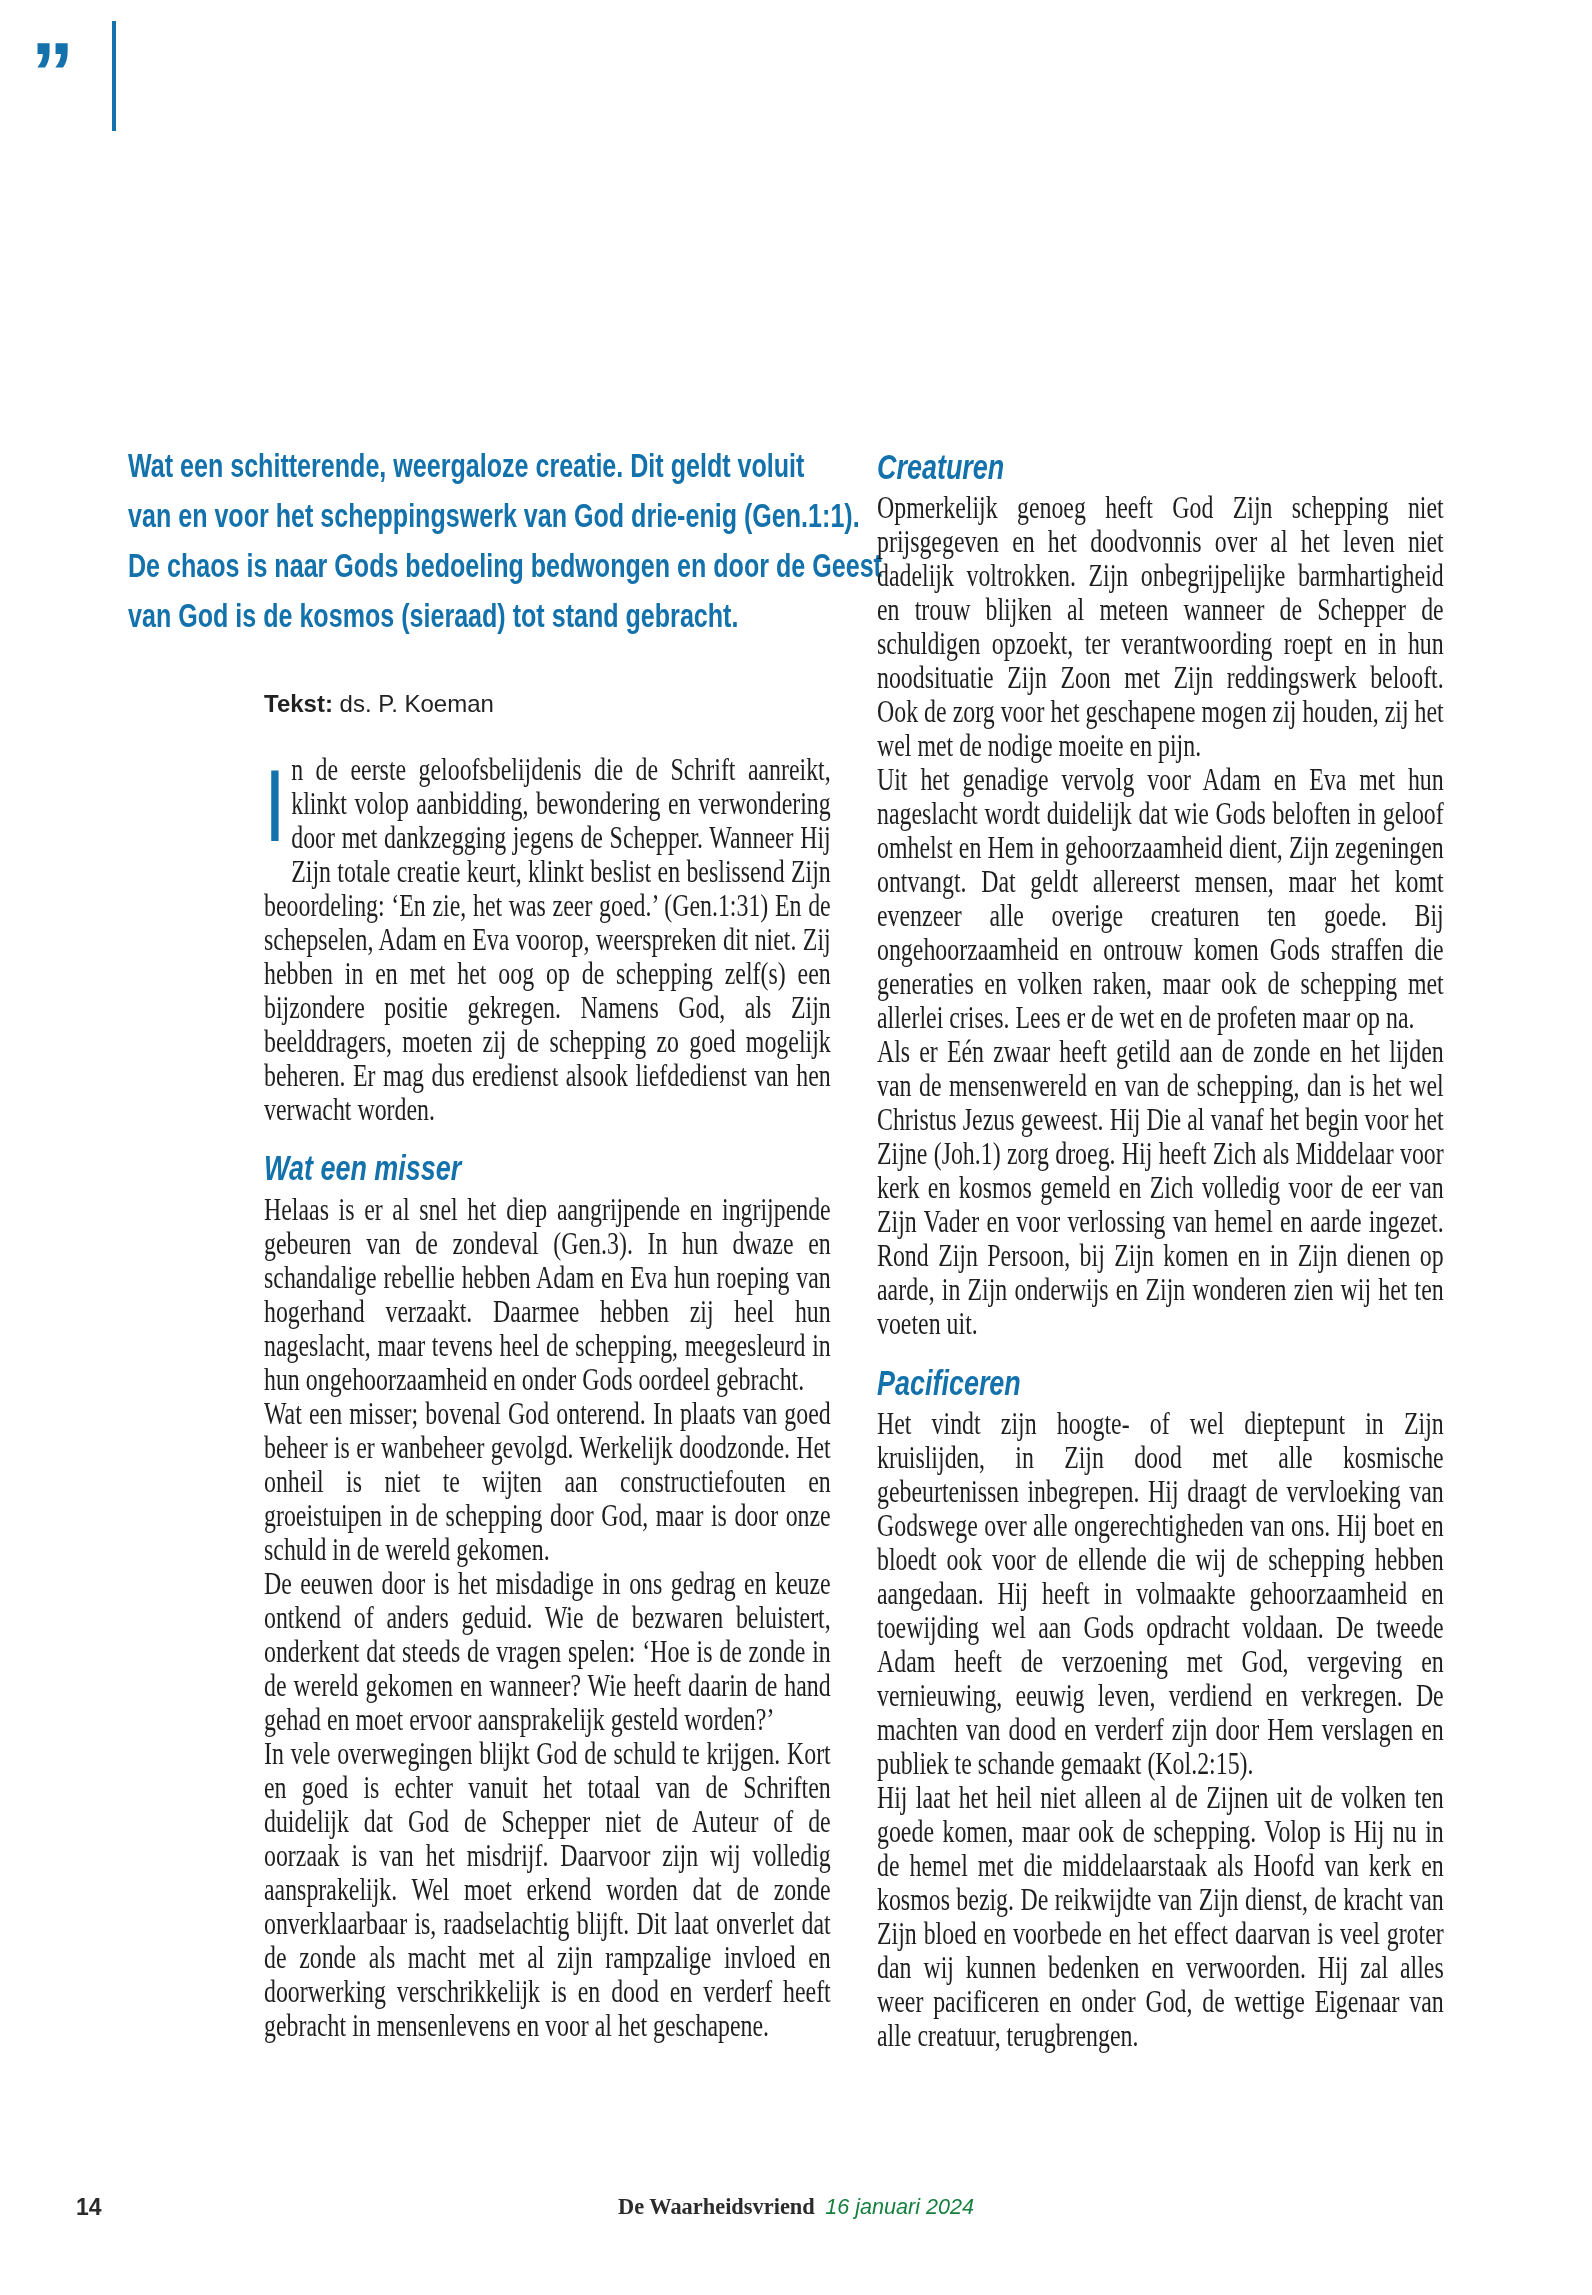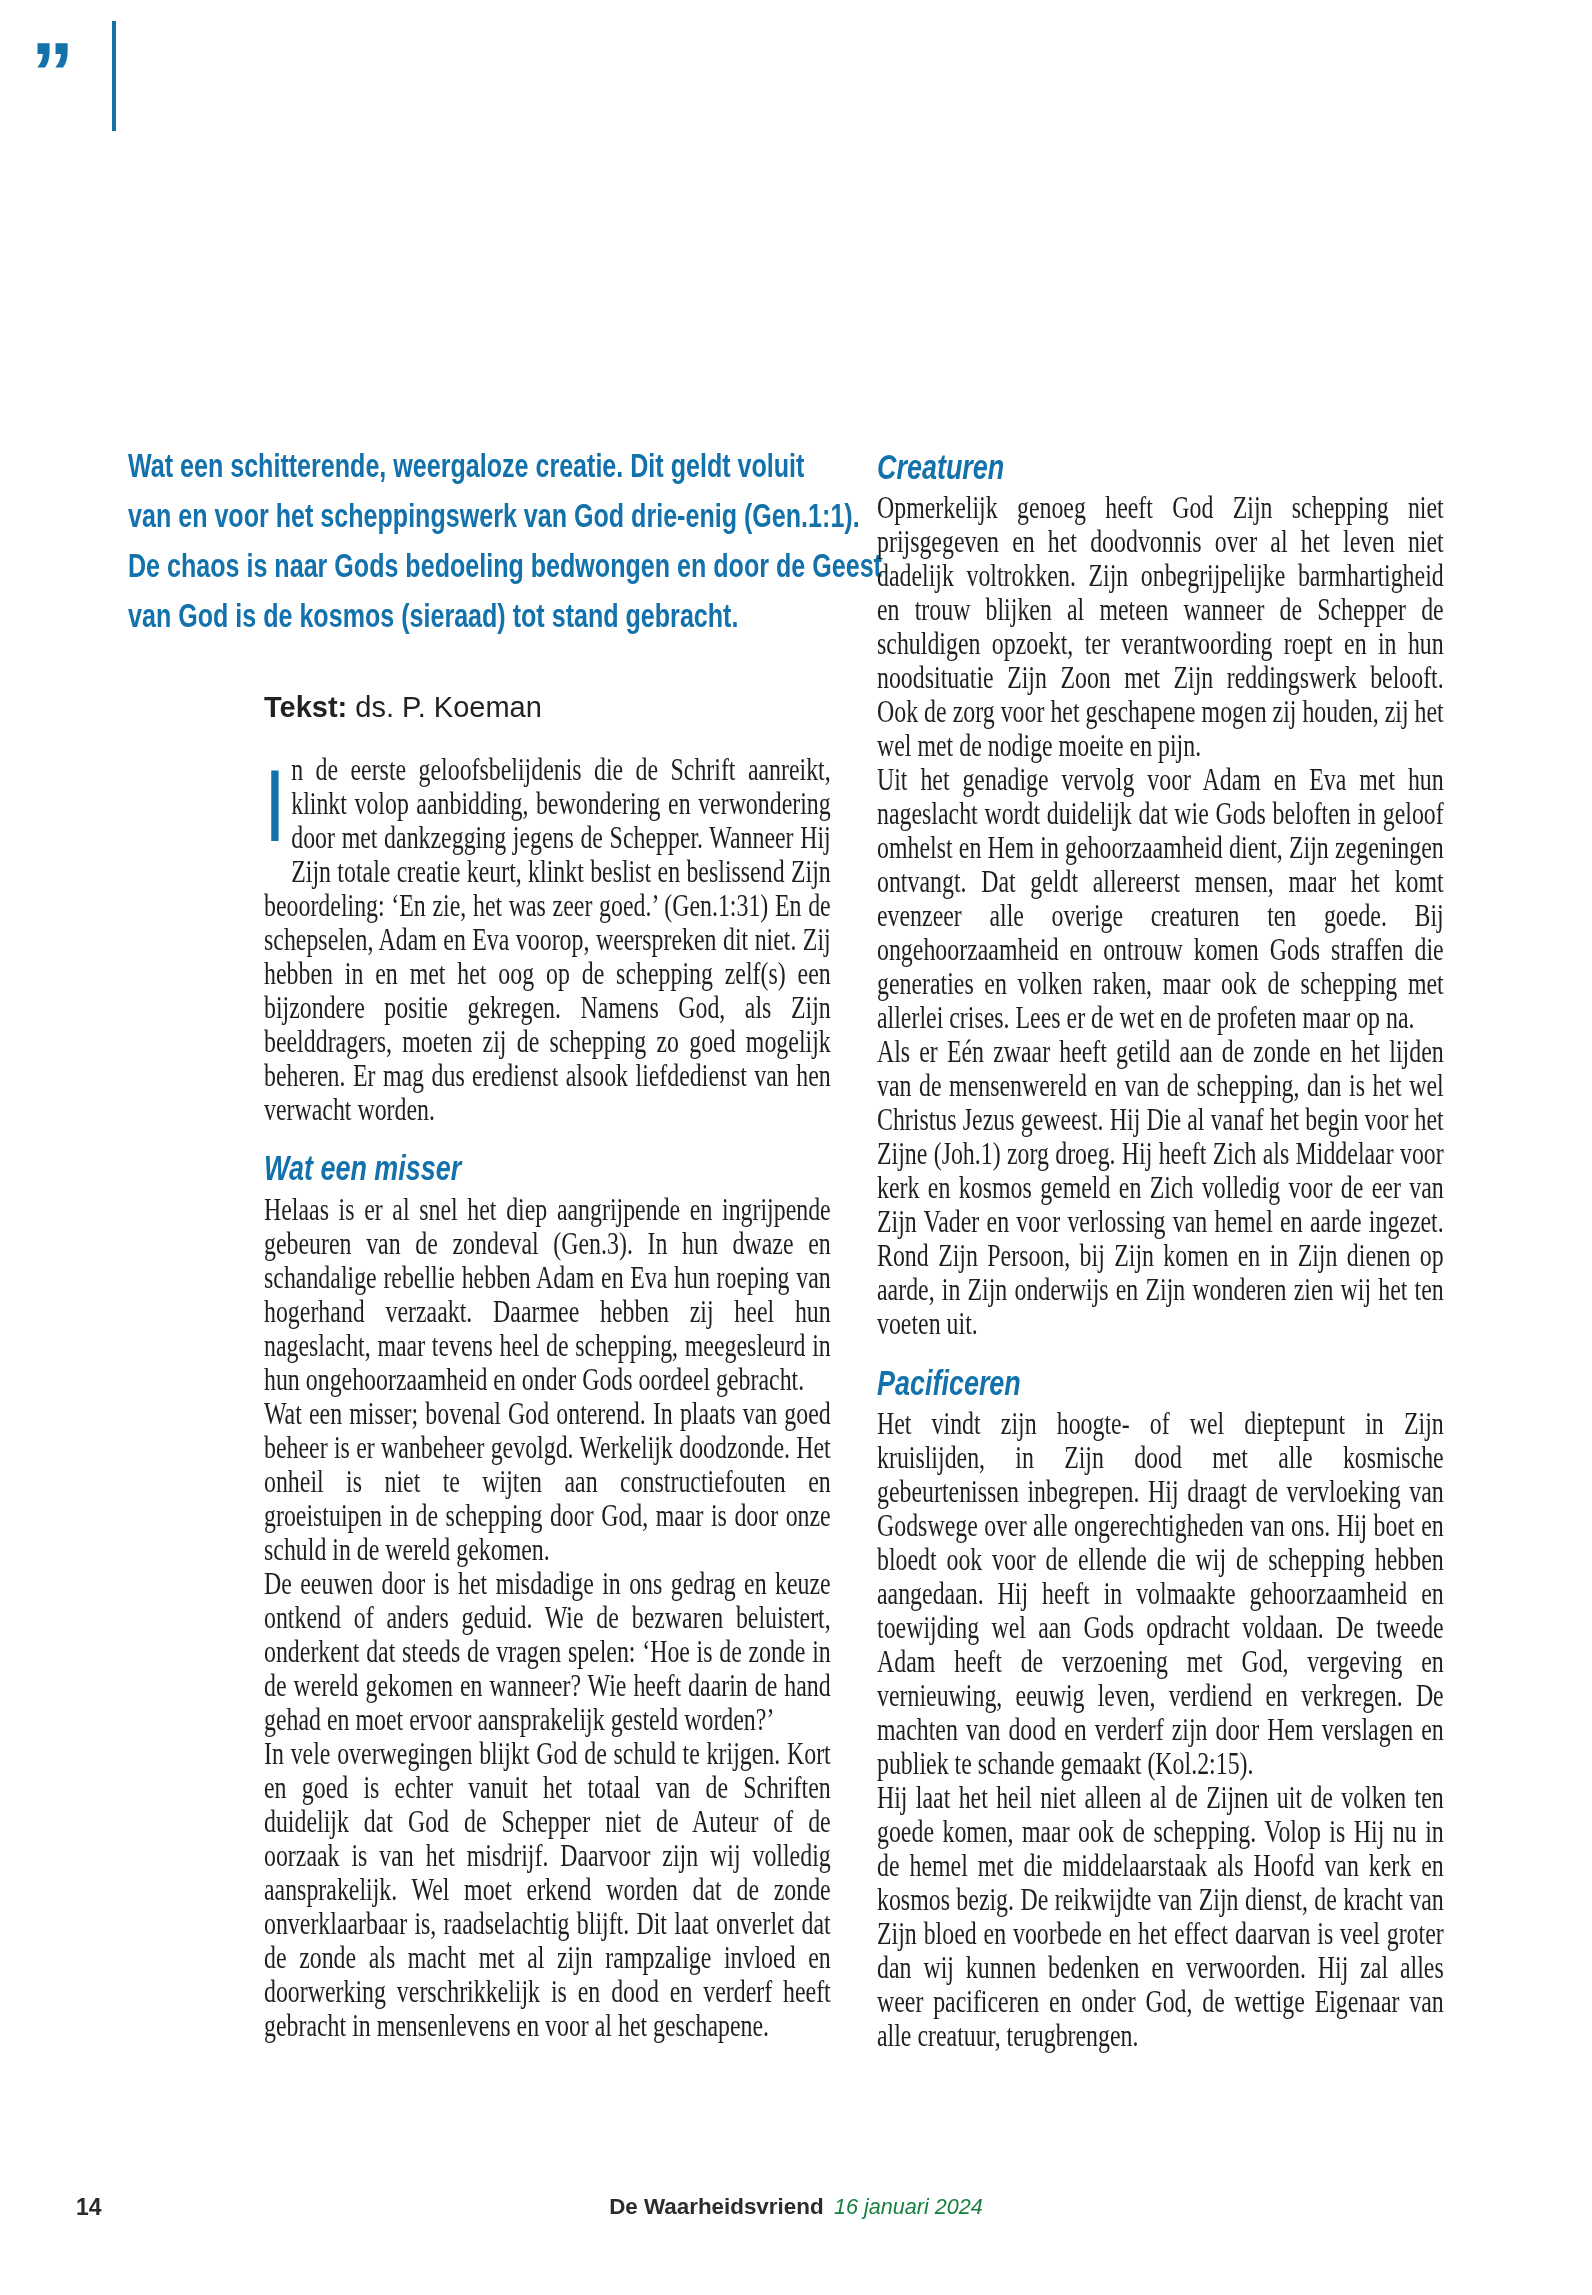--- a/index.html
+++ b/index.html
@@ -42,21 +42,21 @@
   .intro-inner{
     display:inline-block;transform:scaleX(0.76);transform-origin:0 0;
     font-family:"Liberation Sans","DejaVu Sans",sans-serif;
     font-weight:700;font-size:33px;line-height:50px;
     color:var(--accent);
   }
   
   .byline{
     position:absolute;left:264px;top:690px;
     font-family:"Liberation Sans","DejaVu Sans",sans-serif;
-    font-size:29px;line-height:1.2;color:#222;
+    font-size:24px;line-height:1.2;color:#222;
   }
   .byline b{font-weight:700;}
   
   .column{
     position:absolute;width:736px;
     transform:scaleX(0.77);transform-origin:0 0;
     font-size:31px;line-height:34px;color:#1f1f1f;
   }
   .col-left{left:264px;top:753px;}
   .col-right{left:877px;top:448px;}
@@ -83,21 +83,21 @@
     position:absolute;left:76px;top:2194px;
     font-family:"Liberation Sans","DejaVu Sans",sans-serif;
     font-weight:700;font-size:23px;color:#2b2b2b;
   }
   .footer-center{
     position:absolute;left:0;right:0;top:2194px;
     display:flex;justify-content:center;align-items:baseline;gap:10.4px;
     font-family:"Liberation Sans","DejaVu Sans",sans-serif;
     font-size:22.4px;color:#2b2b2b;
   }
-  .footer-magazine{font-weight:700;}
+  .footer-magazine{font-weight:700;font-family:Liberation Serif, serif;}
   .footer-date{font-style:italic;font-size:21.6px;color:#15803d;}
 </style>
 </head>
 <body>
 
 <div class="page" style="--accent: #1371ab;">
 
   <div class="quote-mark">”</div>
   <div class="top-rule"></div>
 

